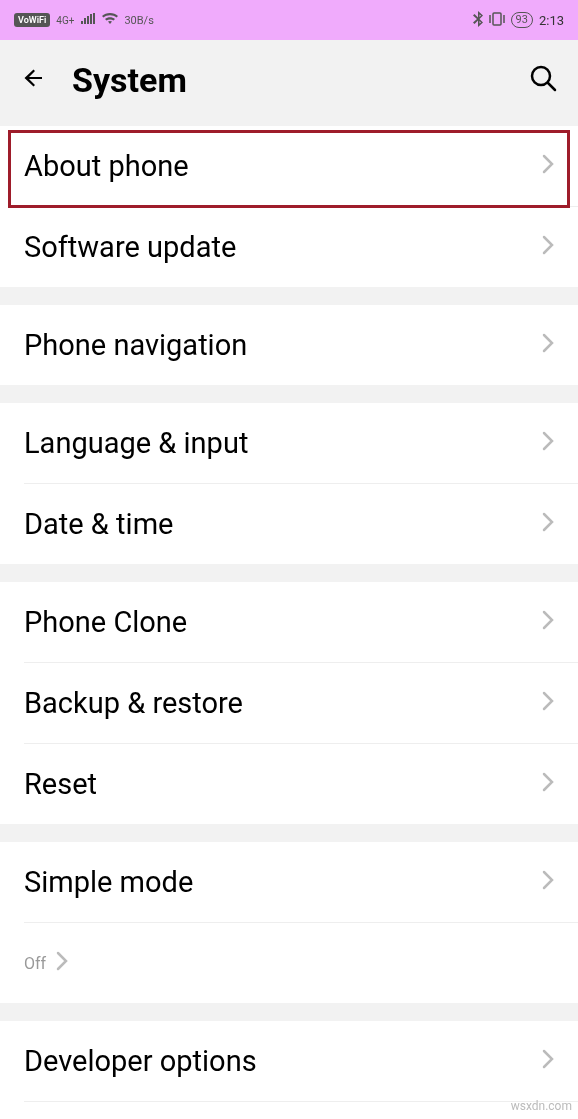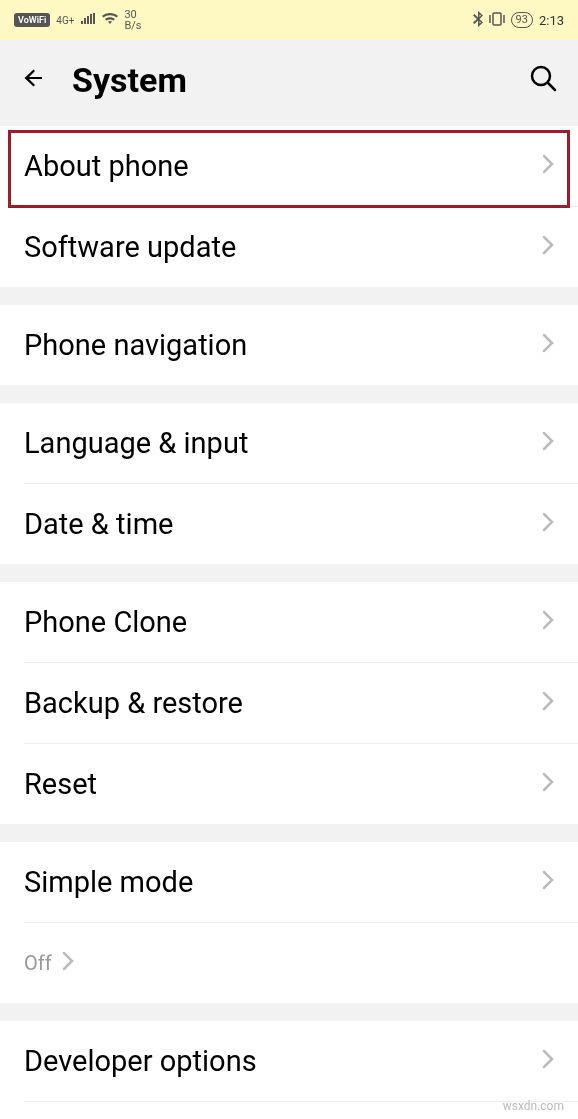--- a/index.html
+++ b/index.html
@@ -11,38 +11,38 @@
       color: #000;
       position: relative;
       overflow: hidden;
     }
     .status-bar {
       height: 40px;
       display: flex;
       align-items: center;
       justify-content: space-between;
       padding: 0 14px;
-      background: #fef9c3;
+      background: #f0abfc;
       font-size: 14px;
       color: #555;
     }
     .status-left, .status-right {
       display: flex;
       align-items: center;
       gap: 6px;
     }
     .vowifi-badge {
       background: #555;
       color: #fff;
       font-size: 9px;
       padding: 2px 4px;
       border-radius: 3px;
       font-weight: 600;
     }
-    .net-speed { font-size: 11px; line-height: 1; display: flex; flex-direction: column; align-items: flex-start;}
+    .net-speed { font-size: 11px; line-height: 1; display: flex; flex-direction: row; align-items: flex-start;}
     .battery-badge {
       border: 1.5px solid #555;
       border-radius: 8px;
       padding: 0 4px;
       font-size: 11px;
       line-height: 14px;
     }
     .header {
       display: flex;
       align-items: center;
@@ -72,42 +72,42 @@
       cursor: pointer;
       background: #fff;
       position: relative;
     }
     .row-label {
       font-size: 29px;
       color: #000;
       flex: 1;
     }
     .row-value {
-      font-size: 20px;
+      font-size: 16px;
       color: #999;
       margin-right: 10px;
     }
     .chevron { flex-shrink: 0; }
     .divider {
       height: 1px;
       background: #eee;
       margin-left: 24px;
     }
     .section-gap { height: 18px; background: #f2f2f2; }
     .highlight-box {
       position: absolute;
       border: 3px solid #9e1c2a;
       left: 8px; right: 8px;
       top: 130px;
       height: 78px;
       pointer-events: none;
     }
     .watermark {
       position: absolute;
-      right: 14px;
+      right: 6px;
       bottom: 6px;
       font-size: 12px;
       color: #bbb;
     }
   </style>
 </head>
 <body>
 
 <div class="status-bar">
   <div class="status-left">

